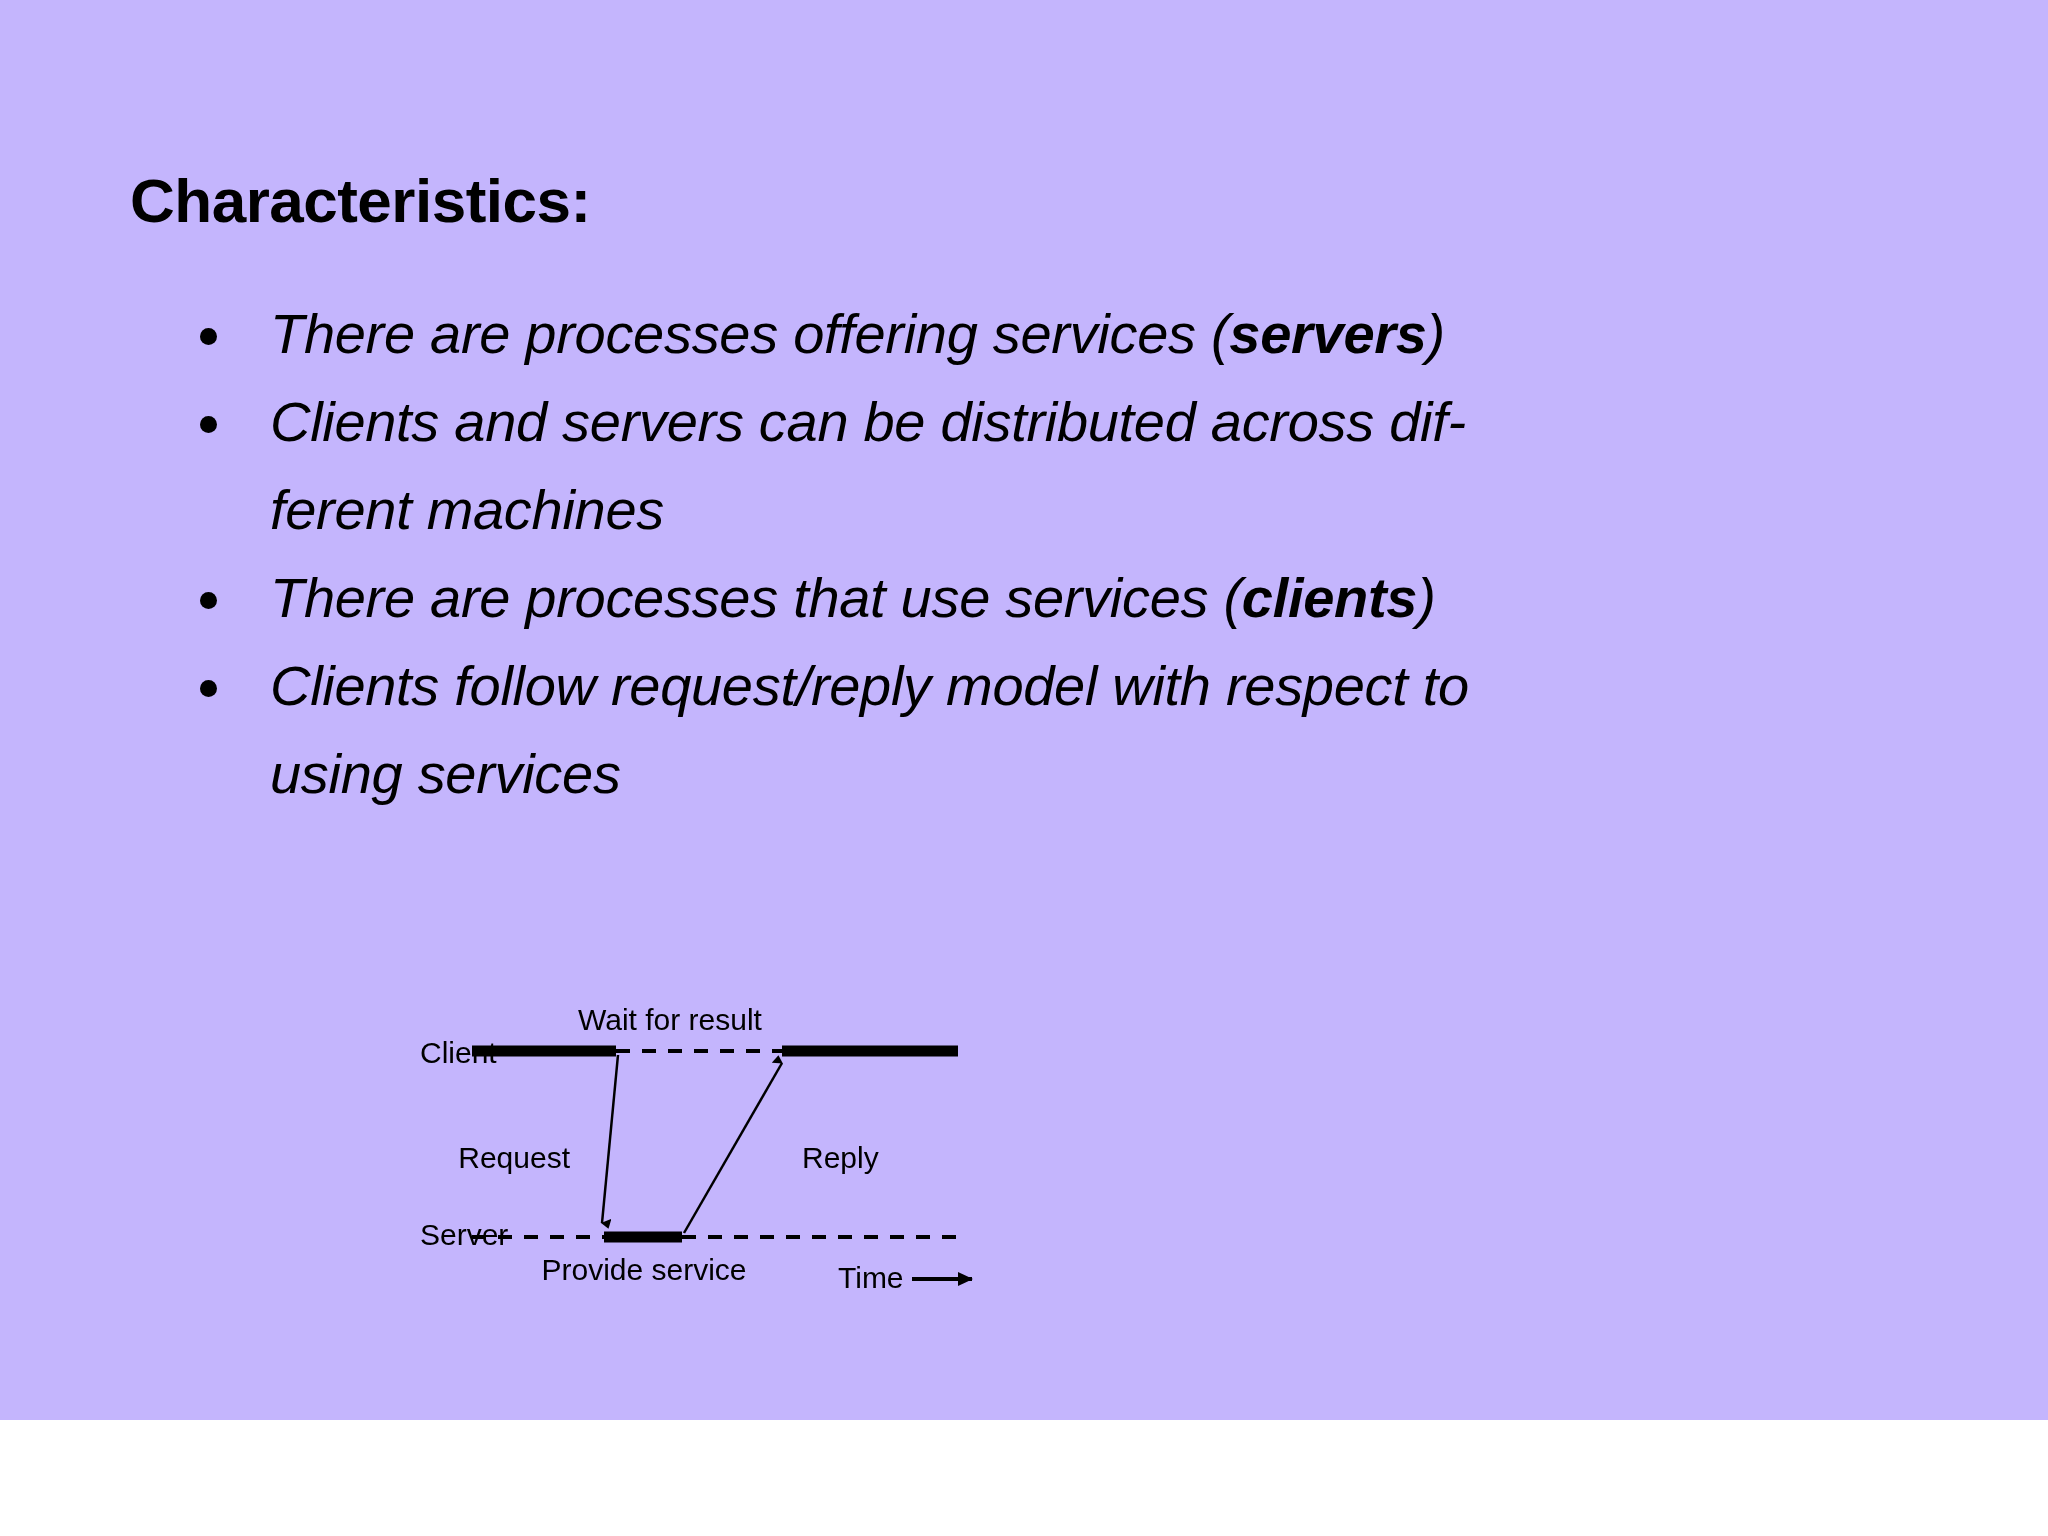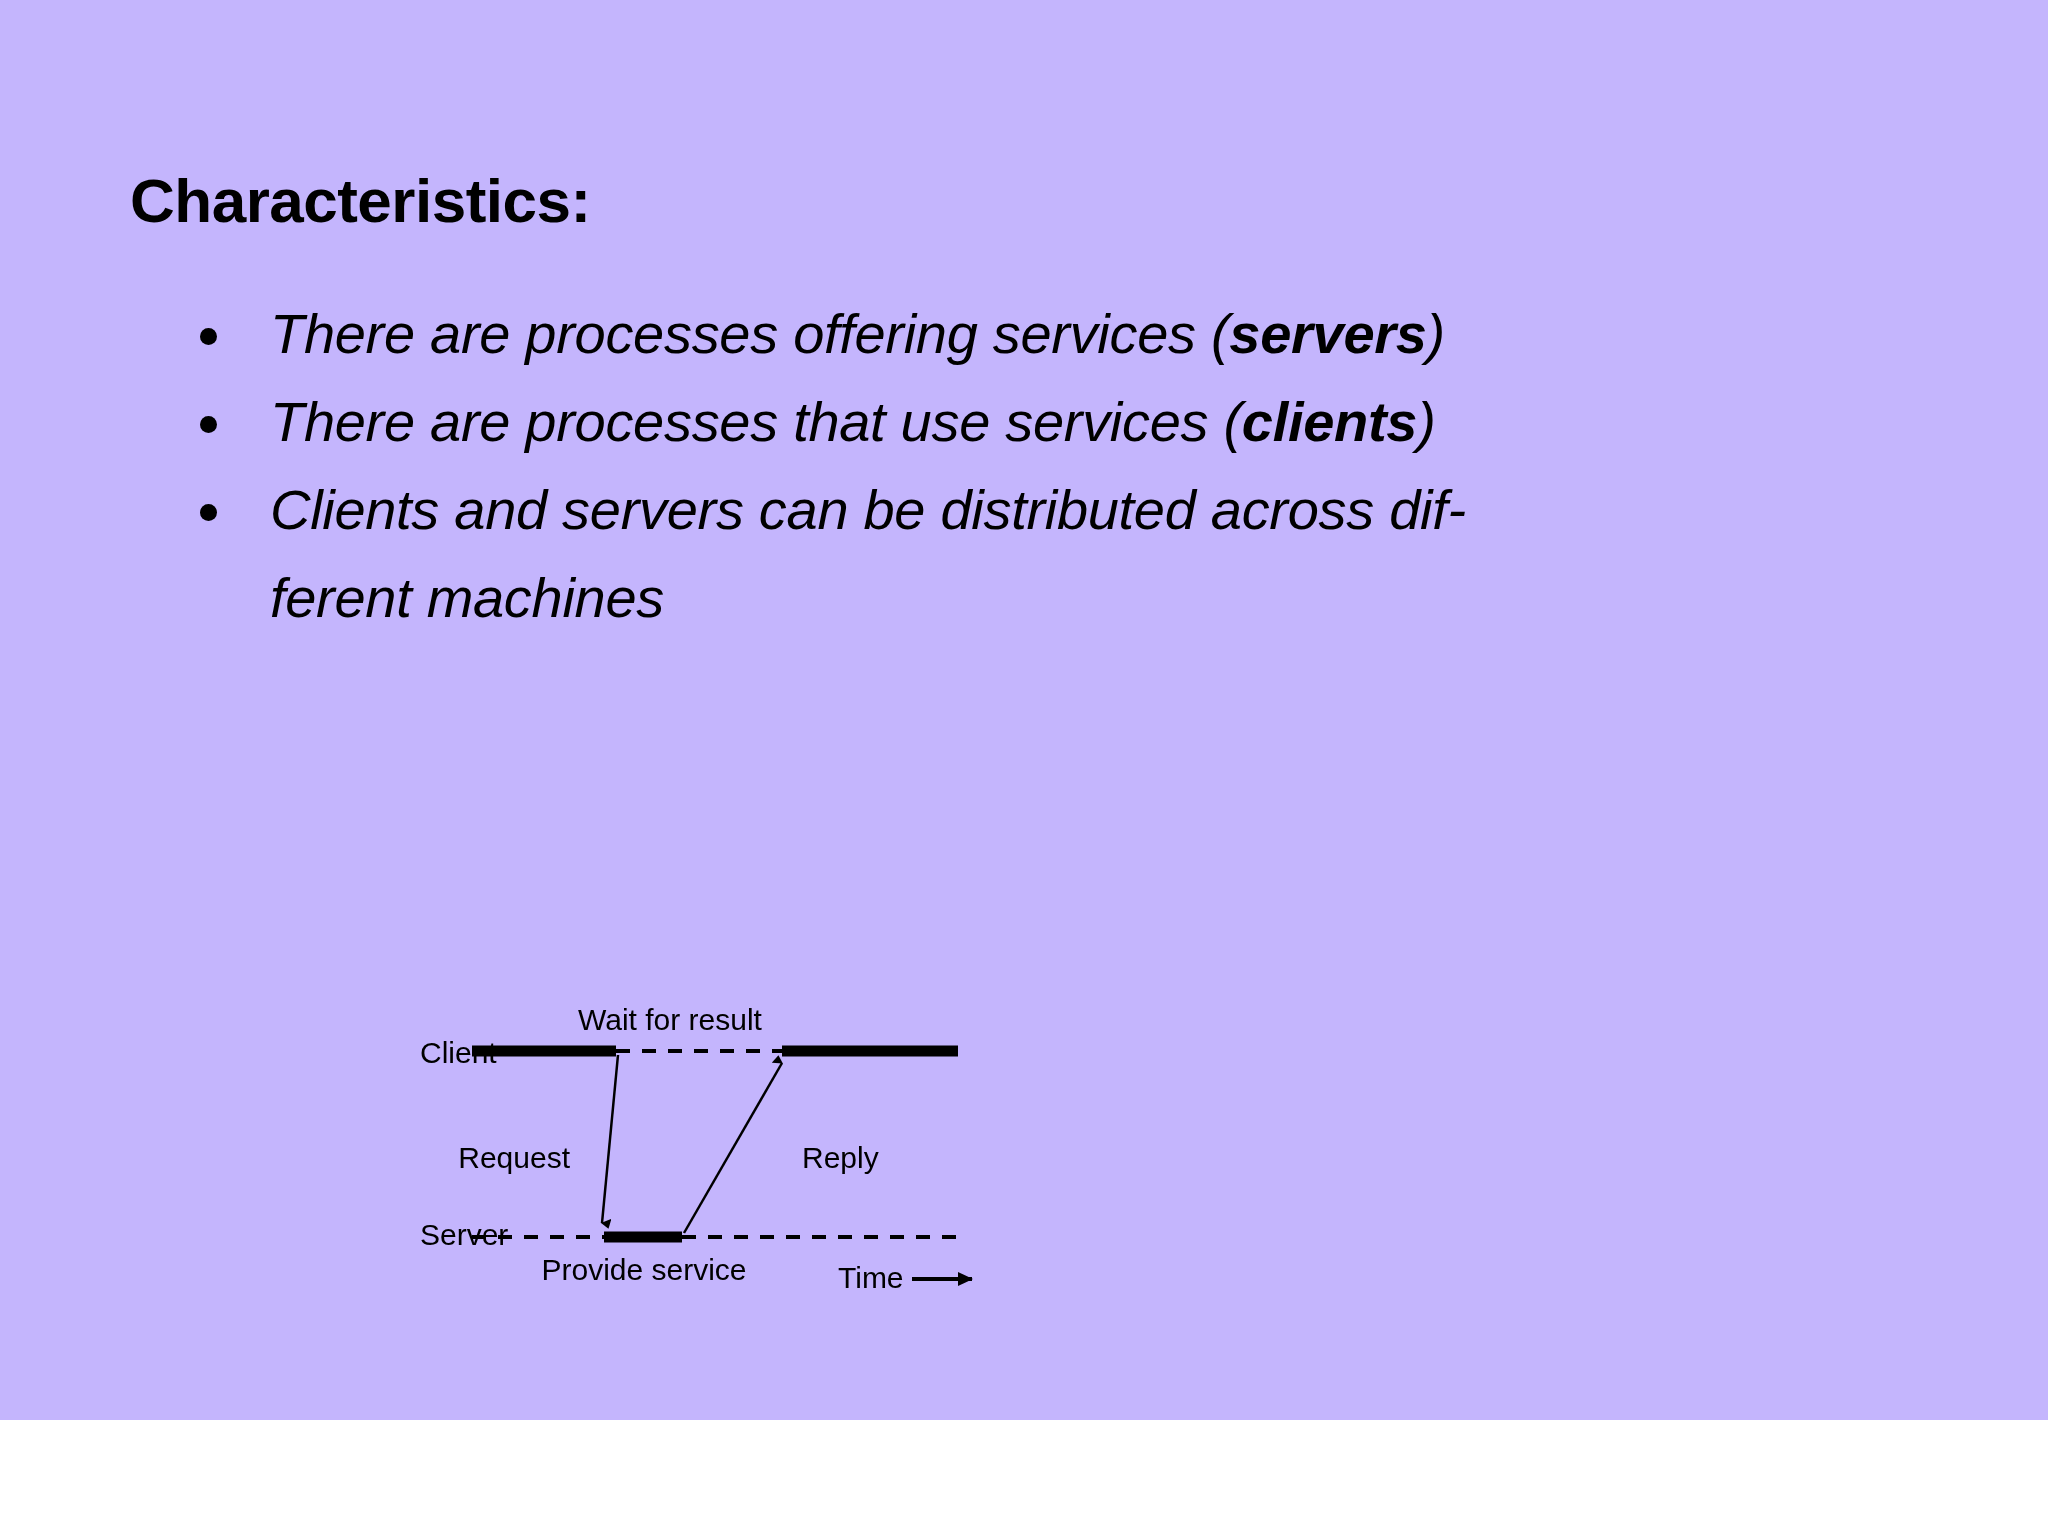--- a/index.html
+++ b/index.html
@@ -95,29 +95,34 @@
 
   <div class="bullet-list">
 
     <div class="bullet-item">
       <span class="bullet-marker"></span>
       <span class="bullet-text"><span>There are processes offering services (</span><b>servers</b><span>)</span></span>
     </div>
 
     <div class="bullet-item">
       <span class="bullet-marker"></span>
+      <span class="bullet-text">Clients and servers can be distributed across dif-
+ferent machines</span>
+    </div>
+
+    <div class="bullet-item">
+      <span class="bullet-marker"></span>
       <span class="bullet-text"><span>There are processes that use services (</span><b>clients</b><span>)</span></span>
     </div>
 
     <div class="bullet-item">
       <span class="bullet-marker"></span>
-      <span class="bullet-text">Clients and servers can be distributed across dif-
-ferent machines</span>
+      <span class="bullet-text">Clients follow request/reply model with respect to
+using services</span>
     </div>
-
 
   </div>
 
   <div class="diagram">
     <svg width="800" height="420" viewBox="0 0 800 420" xmlns="http://www.w3.org/2000/svg">
 
       <defs>
         <marker id="arrow-down" markerWidth="11" markerHeight="11" refX="5" refY="9" orient="auto" markerUnits="userSpaceOnUse">
           <path d="M 0 0 L 10 2 L 5 10 Z" fill="#000000"></path>
         </marker>

